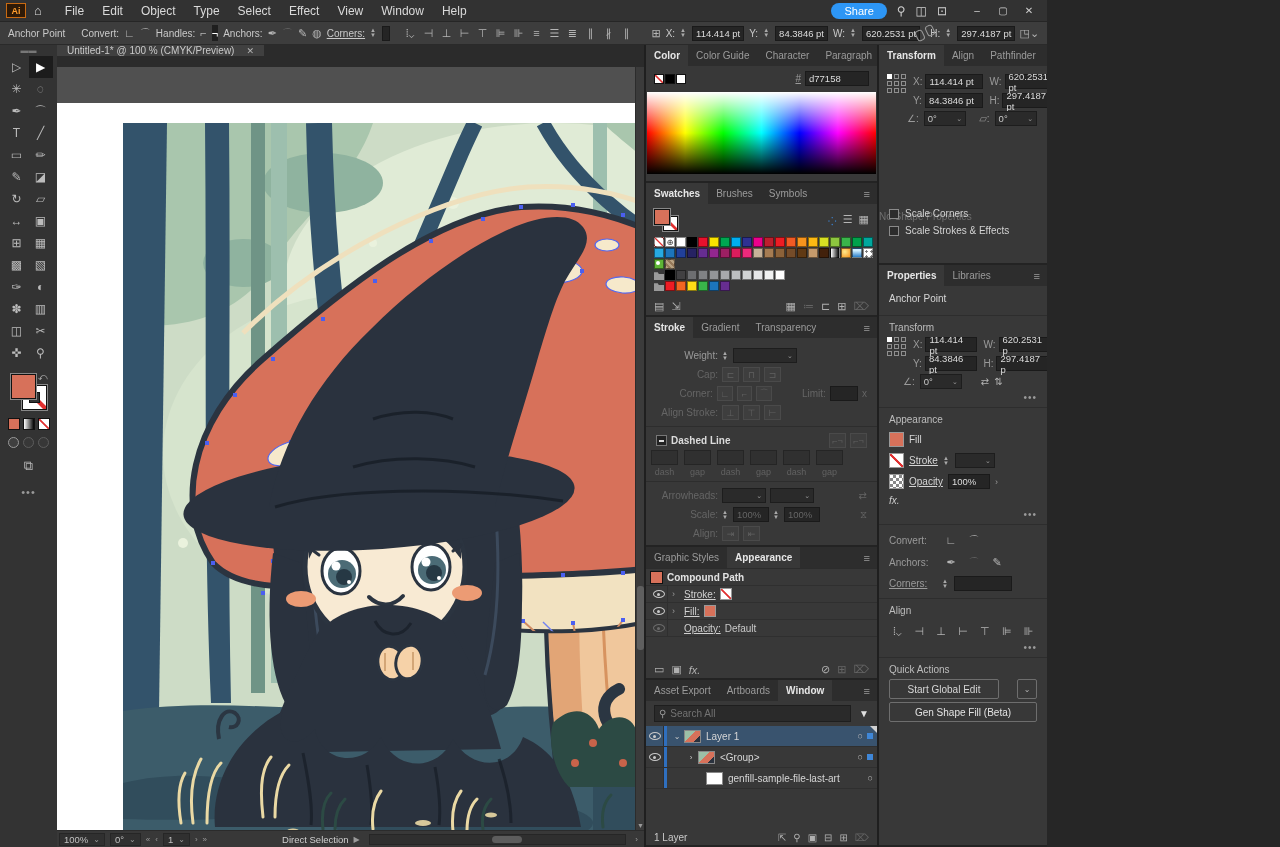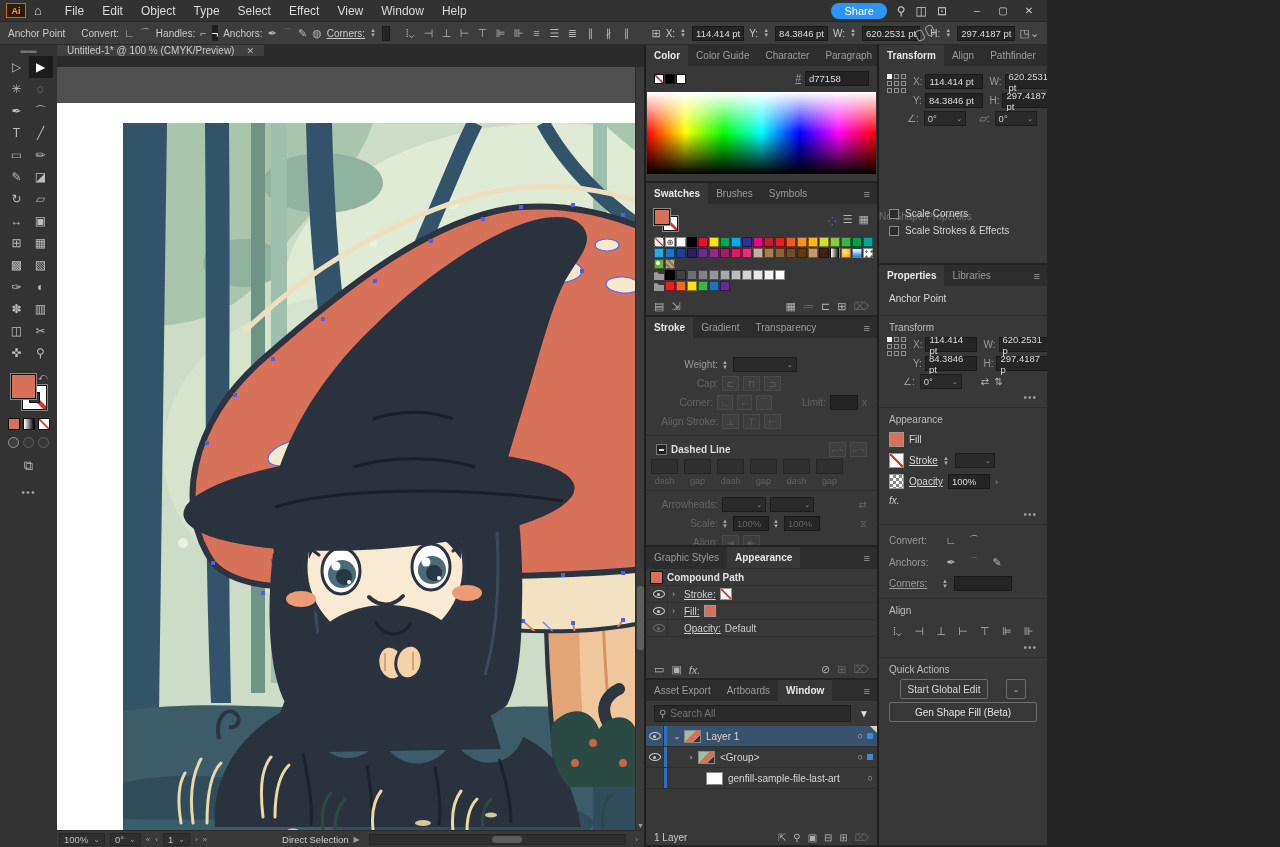--- a/index.html
+++ b/index.html
@@ -157,21 +157,21 @@
 .l-right{margin-left:auto;display:flex;align-items:center;gap:4px;padding-right:4px;color:#b5b5b5}
 .l-target{font-size:9px;color:#b5b5b5}
 .l-badge{width:6px;height:6px;background:#3f87d8}
 .l-corner{position:absolute;right:0;top:0;width:0;height:0;border-left:7px solid transparent;border-top:7px solid #d0d0d0}
 
 .tf-grid{display:flex;gap:6px;padding:8px 8px 0;align-items:flex-start}
 .tf-fields{display:grid;grid-template-columns:auto auto;gap:4px 6px}
 .tf-cell{display:flex;align-items:center;gap:3px}
 .tf-cell .fld{width:58px}
 .qbtn{border:1px solid #6e6e6e;border-radius:2px;height:20px;display:flex;align-items:center;justify-content:center;color:#e3e3e3;font-size:10px;margin:3px 10px}
-.qsplit{display:flex;margin:3px 21px;gap:18px}
+.qsplit{display:flex;margin:3px 10px;gap:18px}
 .qsplit .qmain{flex:1;border:1px solid #6e6e6e;border-radius:2px;height:20px;display:flex;align-items:center;justify-content:center}
 .qsplit .qcar{width:20px;border:1px solid #6e6e6e;border-radius:2px;display:flex;align-items:center;justify-content:center;font-size:8px;color:#b5b5b5}
 .noshape{position:absolute;top:145px;left:0;right:0;color:#6f6f6f}
 .ckrow{display:flex;align-items:center;gap:6px;padding:3px 10px;color:#d2d2d2}
 .prow{display:flex;align-items:center;gap:5px;padding:3px 10px}
 </style>
 </head>
 <body>
 
 <div class="app">
@@ -723,21 +723,21 @@
       </div>
 
       <div class="panel" style="height:230px">
         <div class="ptabs" id="stroke-tabs">
             <div class="ptab active">Stroke</div>
             <div class="ptab">Gradient</div>
             <div class="ptab">Transparency</div>
             <div class="pmenu">≡</div>
           </div>
         <div class="pbody">
-          <div class="srow" style="margin-top:17px">
+          <div class="srow" style="margin-top:8px">
             <span class="lbl rlab">Weight:</span>
             <span class="stepper">▲<br>▼</span>
             <span class="sel" style="width:64px">
                 <span></span>
                 <span class="car">⌄</span>
               </span>
           </div>
           <div class="srow">
             <span class="lbl rlab dis">Cap:</span>
             <span class="btnbox dim">⊏</span>

